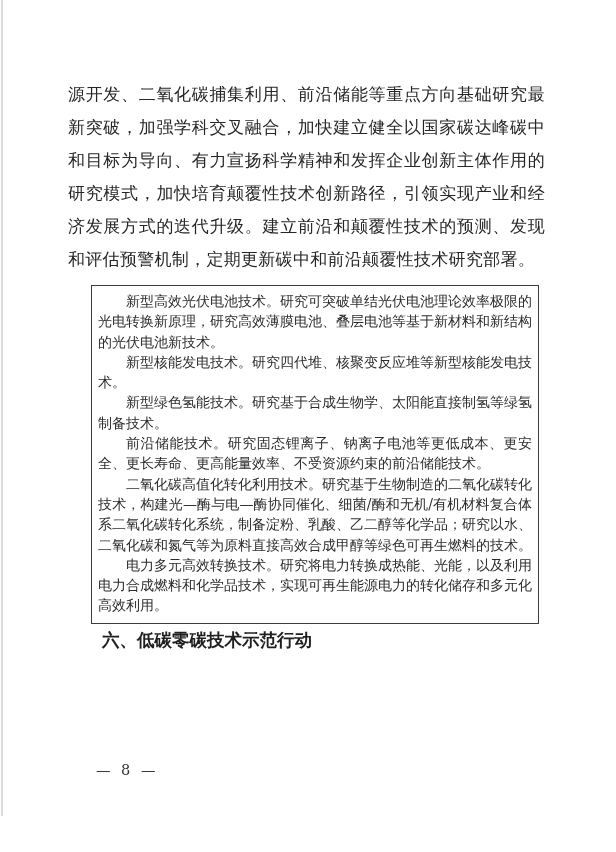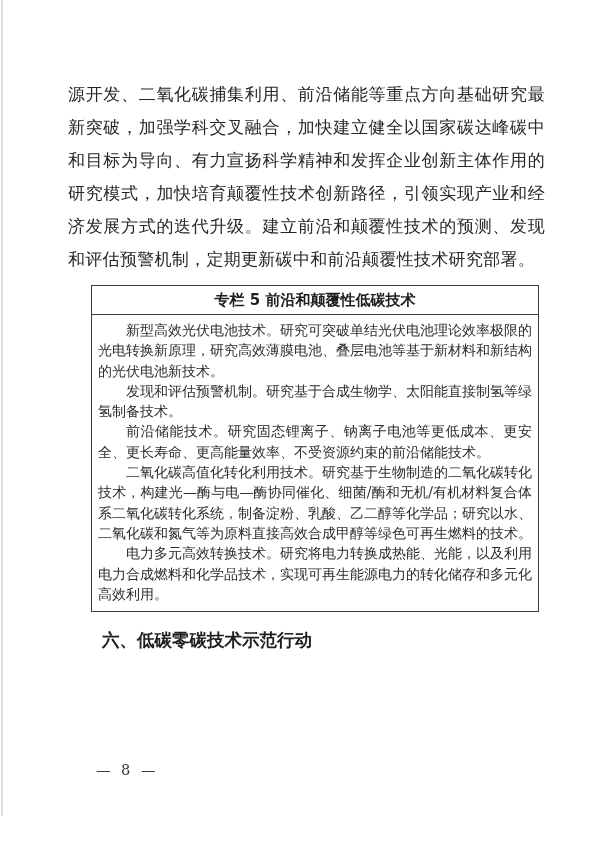--- a/index.html
+++ b/index.html
@@ -82,24 +82,24 @@
 </head>
 <body>
 
 <div class="page">
 
   <div class="edge-line"></div>
 
   <div class="intro">源开发、二氧化碳捕集利用、前沿储能等重点方向基础研究最新突破，加强学科交叉融合，加快建立健全以国家碳达峰碳中和目标为导向、有力宣扬科学精神和发挥企业创新主体作用的研究模式，加快培育颠覆性技术创新路径，引领实现产业和经济发展方式的迭代升级。建立前沿和颠覆性技术的预测、发现和评估预警机制，定期更新碳中和前沿颠覆性技术研究部署。</div>
 
   <div class="spec-box">
-    <div class="spec-box-title">专栏 5  前沿和颠覆性低碳技术</div>
     <div class="spec-box-body">
       <p>新型高效光伏电池技术。研究可突破单结光伏电池理论效率极限的光电转换新原理，研究高效薄膜电池、叠层电池等基于新材料和新结构的光伏电池新技术。</p>
-      <p>发现和评估预警机制。研究基于合成生物学、太阳能直接制氢等绿氢制备技术。</p>
+      <p>新型核能发电技术。研究四代堆、核聚变反应堆等新型核能发电技术。</p>
+      <p>新型绿色氢能技术。研究基于合成生物学、太阳能直接制氢等绿氢制备技术。</p>
       <p>前沿储能技术。研究固态锂离子、钠离子电池等更低成本、更安全、更长寿命、更高能量效率、不受资源约束的前沿储能技术。</p>
       <p>二氧化碳高值化转化利用技术。研究基于生物制造的二氧化碳转化技术，构建光—酶与电—酶协同催化、细菌/酶和无机/有机材料复合体系二氧化碳转化系统，制备淀粉、乳酸、乙二醇等化学品；研究以水、二氧化碳和氮气等为原料直接高效合成甲醇等绿色可再生燃料的技术。</p>
       <p>电力多元高效转换技术。研究将电力转换成热能、光能，以及利用电力合成燃料和化学品技术，实现可再生能源电力的转化储存和多元化高效利用。</p>
     </div>
   </div>
 
   <div class="section-heading">六、低碳零碳技术示范行动</div>
 
 
   <div class="page-number">— 8 —</div>

